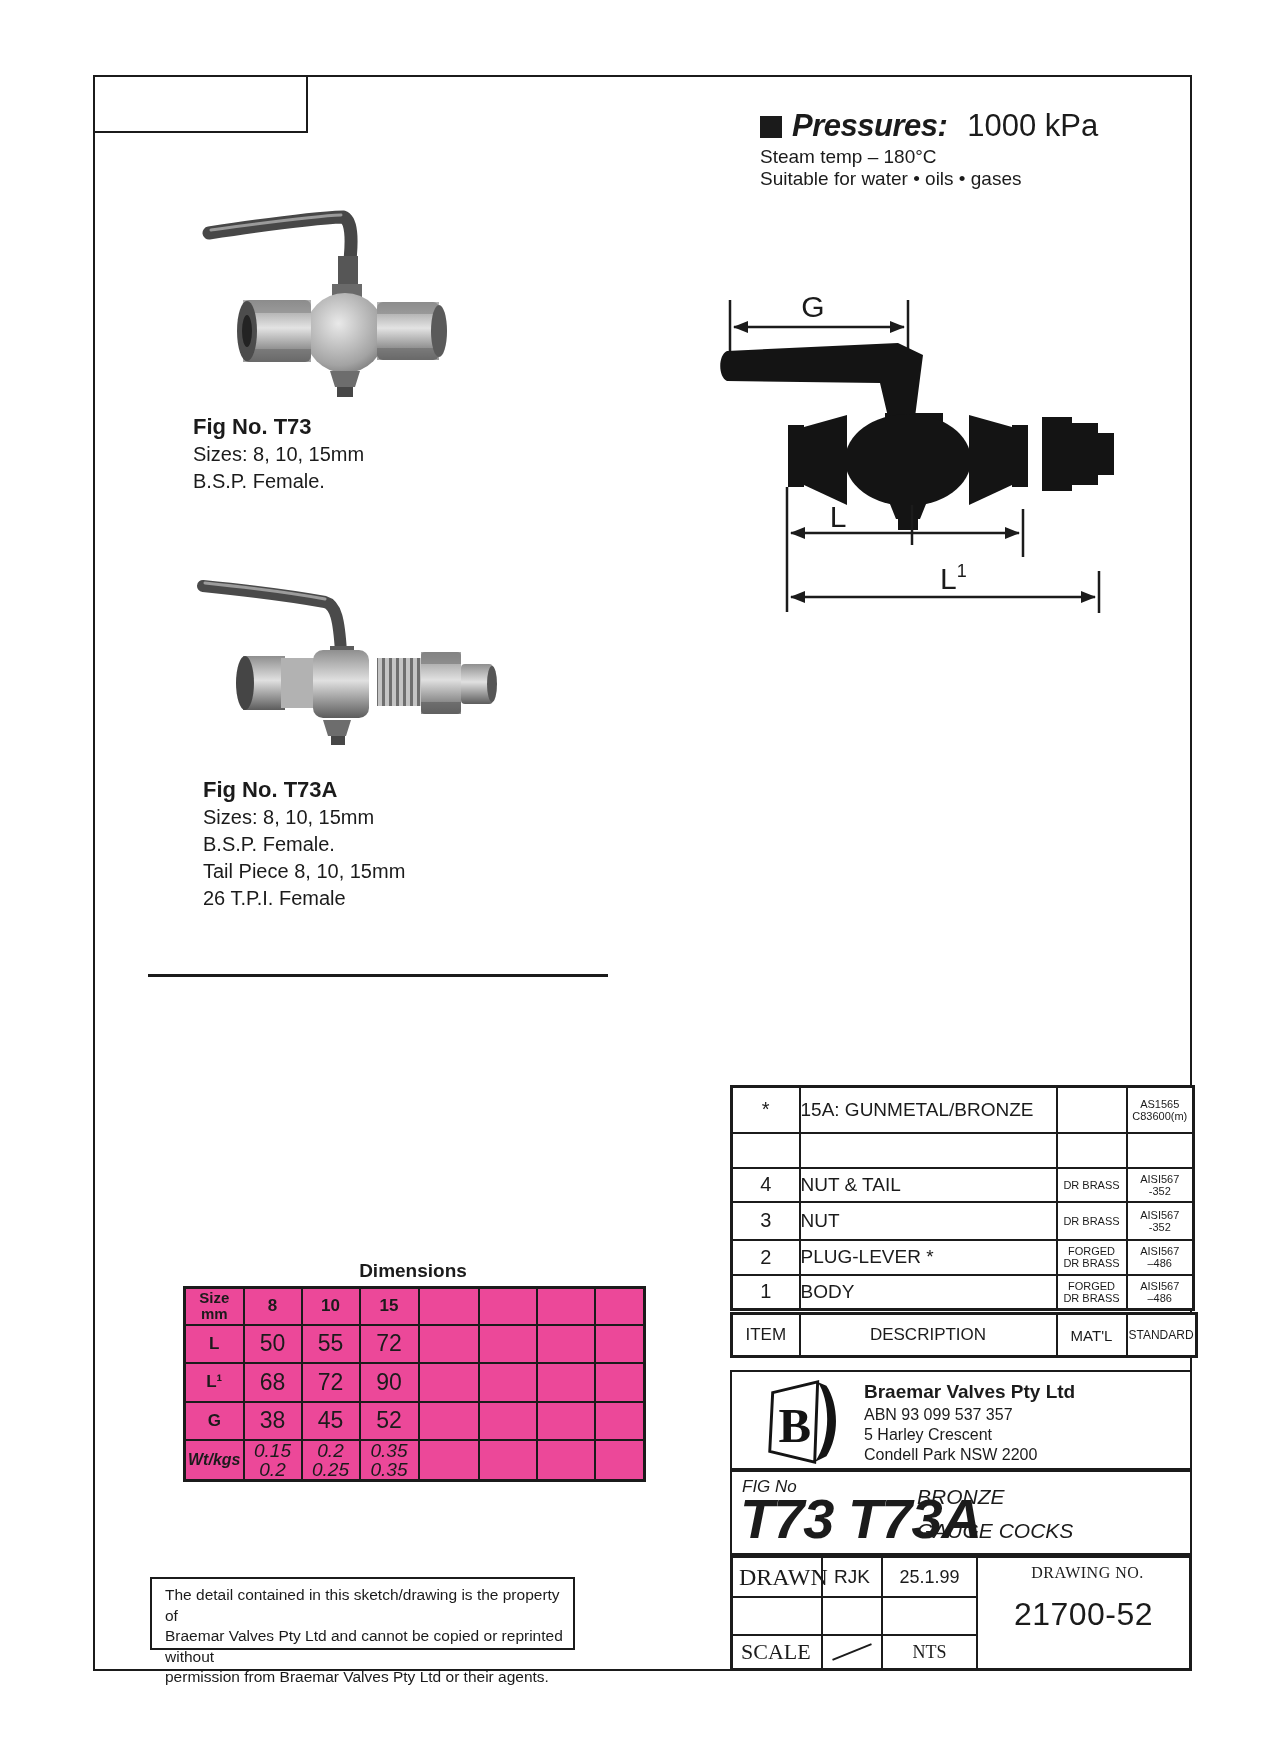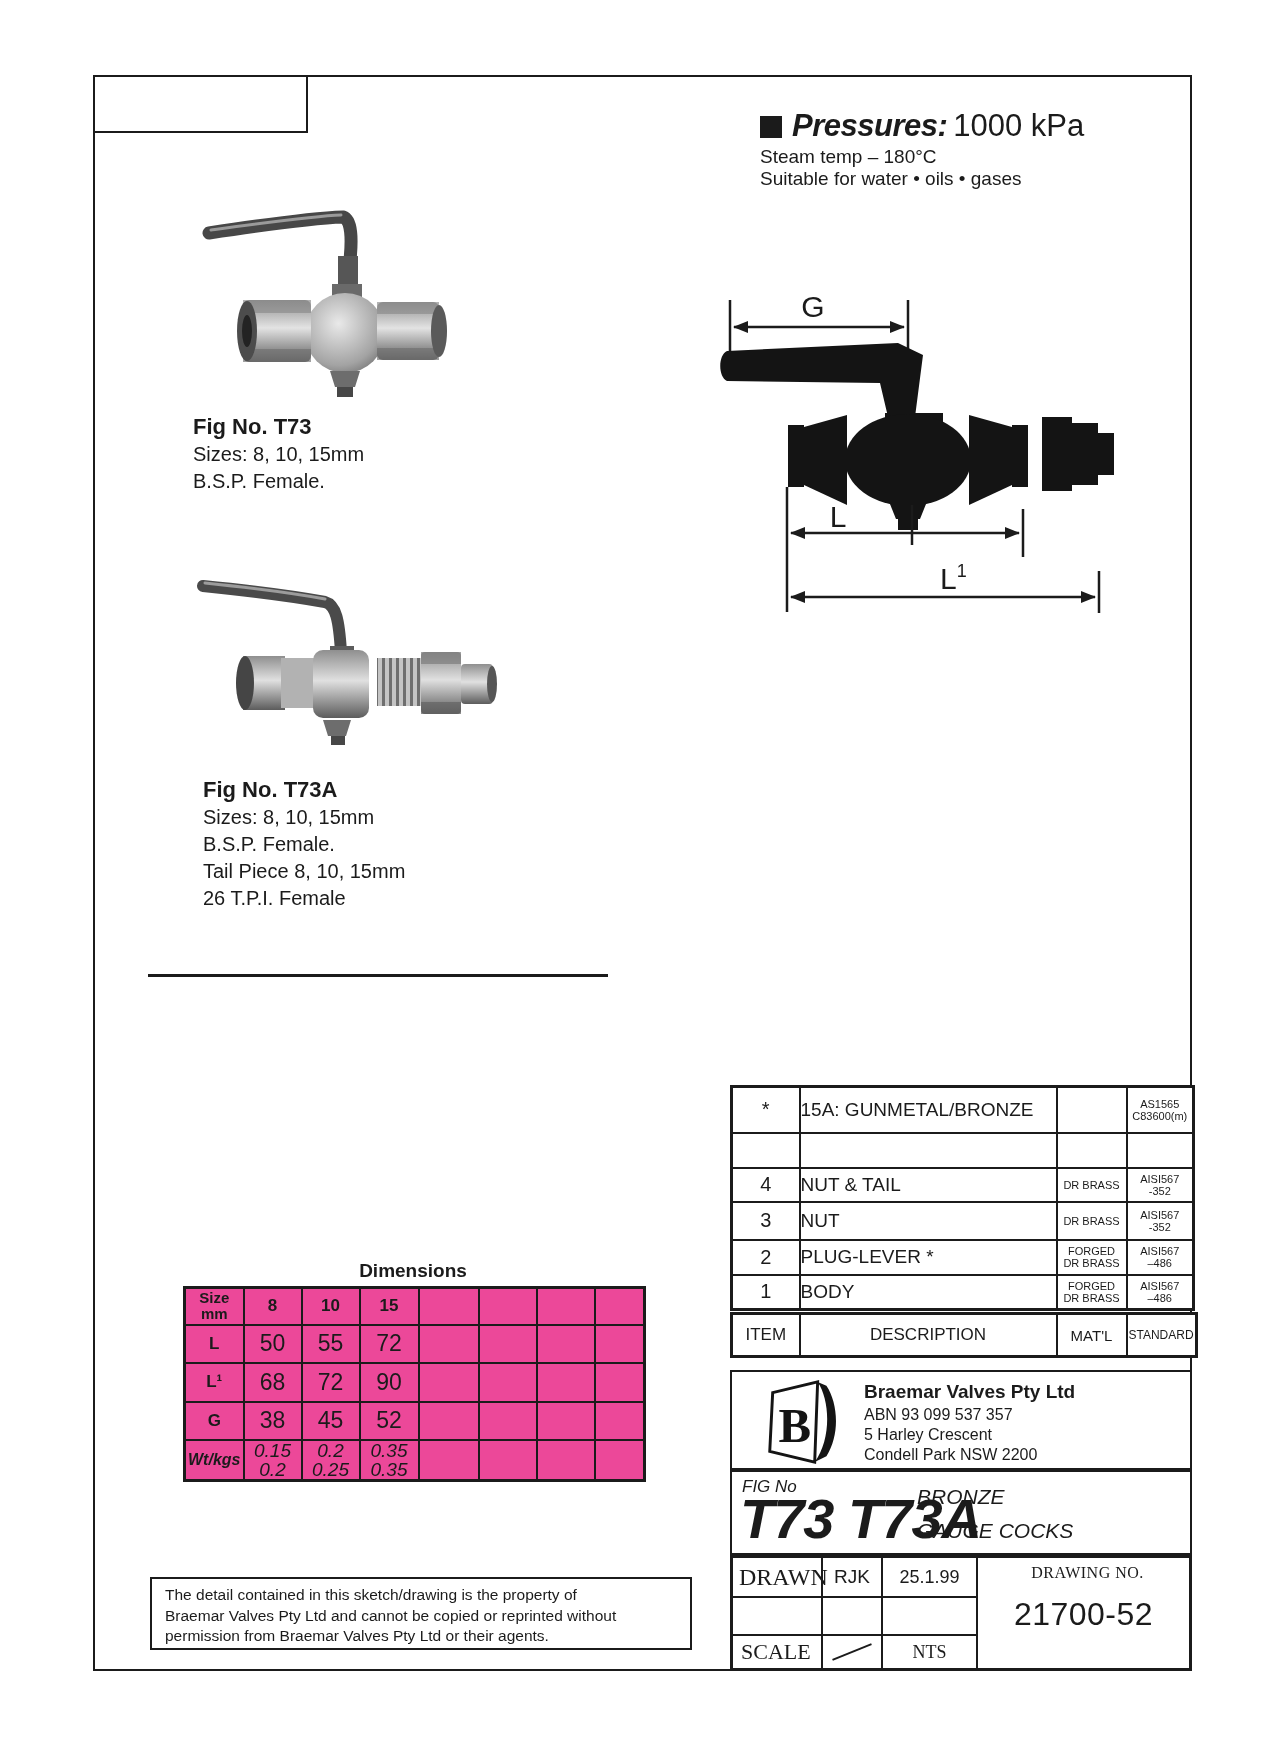--- a/index.html
+++ b/index.html
@@ -10,21 +10,21 @@
   *{box-sizing:border-box;}
   .abs{position:absolute;}
   
   .page-border{left:93px;top:75px;width:1099px;height:1596px;border:2px solid #1b1b1b;}
   .corner-box{left:93px;top:75px;width:215px;height:58px;border:2px solid #1b1b1b;background:#fff;}
   
   .pressures{left:760px;top:108px;}
   .pressures .row1{display:flex;align-items:flex-start;}
   .sq-bullet{width:22px;height:22px;background:#1b1b1b;margin-top:8px;}
   .p-label{font-style:italic;font-weight:bold;font-size:31px;margin-left:10px;letter-spacing:-.5px;}
-  .p-value{font-size:31px;margin-left:6px;}
+  .p-value{font-size:31px;margin-left:20px;}
   .p-sub{font-size:19px;margin-top:3px;line-height:19px;}
   
   .caption{line-height:27px;font-size:20px;}
   .caption .cap-title{font-weight:bold;font-size:22px;margin-bottom:1px;}
   
   .rule{height:3px;background:#1b1b1b;}
   
   .dim-title{left:183px;top:1260px;width:460px;text-align:center;font-weight:bold;font-size:19px;}
   table.dim{left:183px;top:1286px;border-collapse:collapse;table-layout:fixed;background:#ec4899;border:3px solid #1b1b1b;}
   table.dim td{border:2px solid #1b1b1b;text-align:center;vertical-align:middle;padding:0;}
@@ -65,21 +65,21 @@
   .cell-center{justify-content:center;}
   .rjk{font-size:19px;}
   .ddate{font-size:18px;}
   .dno-cell{grid-column:4;grid-row:1/4;flex-direction:column;align-items:flex-start;}
   .dno-lab{font-size:16px;padding:6px 0 0 8px;letter-spacing:.5px;}
   .dno-val{font-size:32px;align-self:center;margin-top:14px;letter-spacing:.5px;}
   .scale-lab{font-size:22px;padding-left:8px;}
   .nts{font-size:18px;}
   .slash{width:42px;border-top:2px solid #1b1b1b;transform:rotate(-22deg);margin:0 auto;}
   
-  .disclaimer{left:150px;top:1577px;width:542px;height:73px;border:2px solid #1b1b1b;background:#fff;
+  .disclaimer{left:150px;top:1577px;width:425px;height:73px;border:2px solid #1b1b1b;background:#fff;
     font-size:15.5px;line-height:20.5px;padding:6px 0 0 13px;}
 </style>
 </head>
 <body>
 
 <div id="sheet">
 
   <div class="abs page-border"></div>
   <div class="abs corner-box"></div>
 

